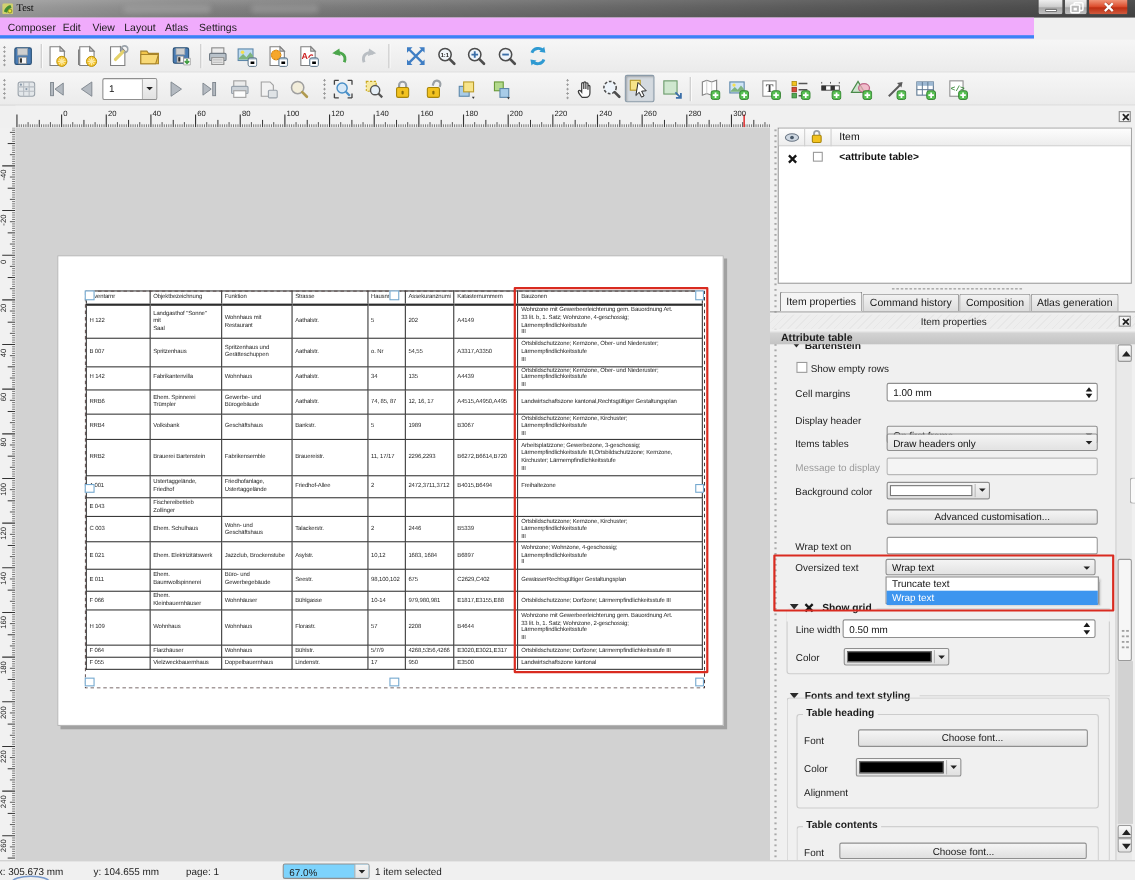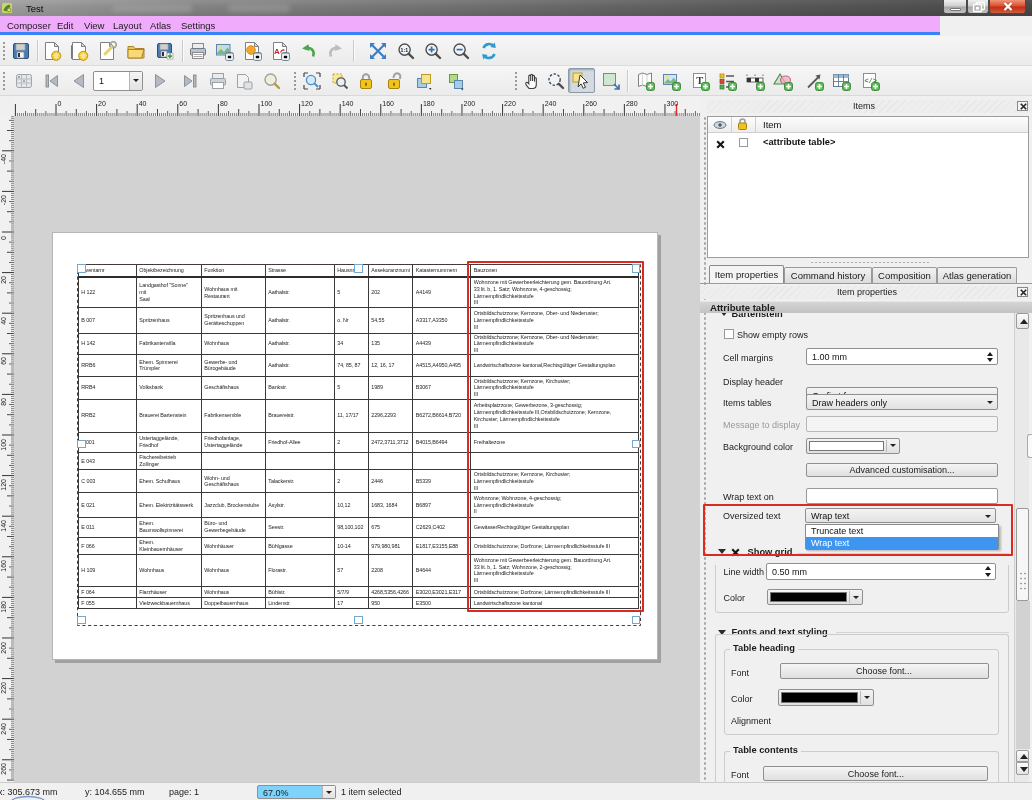--- a/index.html
+++ b/index.html
@@ -4,21 +4,21 @@
 *{margin:0;padding:0;box-sizing:border-box}
 html,body{width:1032px;height:800px;overflow:hidden}
 body{font-family:"Liberation Sans",sans-serif;position:relative;background:#f0f0f0;font-size:9.5px;color:#111;-webkit-font-smoothing:antialiased}
 .abs{position:absolute}
 .ic{position:absolute;width:20px;height:20px}
 
 #titlebar{position:absolute;left:0;top:0;width:1032px;height:16px;
  background:linear-gradient(180deg,#8b8b8b 0,#7c7c7c 40%,#6f6f6f 100%);overflow:hidden}
 #titlebar .shade{position:absolute;left:0;top:0;width:1032px;height:16px;
  background:linear-gradient(90deg,rgba(255,255,255,.25) 0,rgba(255,255,255,.06) 18%,rgba(0,0,0,.07) 40%,rgba(0,0,0,.28) 72%,rgba(0,0,0,.42) 100%)}
-#titlebar .ttext{position:absolute;left:26px;top:2.5px;font-size:9.5px;color:#0a0a0a;font-family:Liberation Sans, sans-serif}
+#titlebar .ttext{position:absolute;left:15px;top:2.5px;font-size:9.5px;color:#0a0a0a;font-family:Liberation Serif, serif}
 .smudge{position:absolute;background:#9d9d9d;filter:blur(2.5px);border-radius:4px;opacity:.75}
 .wbtn{position:absolute;top:0;height:14px;border:1px solid #4a4a4a;border-top:none;
  background:linear-gradient(180deg,#efefef 0,#cfcfcf 45%,#a8a8a8 55%,#c2c2c2 100%)}
 .wbtn.close{background:linear-gradient(180deg,#f09478 0,#dd4f30 45%,#bf2e12 55%,#d05c40 100%)}
 
 #menubar{position:absolute;left:0;top:16px;width:940px;height:19px;background:#f0abfc;border-bottom:3px solid #3b82f6}
 #menubar span{position:absolute;top:4px;font-size:9.5px;color:#1a1a1a}
 
 #tb1{position:absolute;left:0;top:36px;width:1032px;height:30px;background:linear-gradient(180deg,#f6f6f6,#ebebeb);border-bottom:1px solid #dcdcdc}
 #tb2{position:absolute;left:0;top:66px;width:1032px;height:30px;background:linear-gradient(180deg,#f6f6f6,#ebebeb);border-bottom:1px solid #d8d8d8}
@@ -1278,23 +1278,20 @@
 <div class="hdl" style="left:340.2px;top:148px"></div>
 <div class="hdl" style="left:340.2px;top:499.5px"></div>
 <div class="hdl" style="left:617.5px;top:148px"></div>
 <div class="hdl" style="left:617.5px;top:323.5px"></div>
 <div class="hdl" style="left:617.5px;top:499.5px"></div>
 <div class="redrect" style="left:453px;top:144.5px;width:177px;height:351px"></div>
 </div>
 
 <div id="panel">
 <div class="splitdots"></div>
-<div class="docktitle" style="left:7px;top:4px;width:325px">
-      <span class="dtx" style="left:146px">Items</span>
-    </div>
 <div class="dclose" style="left:317px;top:5px">
       <svg width="7" height="7" viewBox="0 0 7 7" style="position:absolute;left:1.5px;top:1px">
         <path d="M0.8 0.8 L6.2 6.2 M6.2 0.8 L0.8 6.2" stroke="#222" stroke-width="1.6"></path>
       </svg>
     </div>
 <div id="itemlist">
  <div class="lhead">
   <div class="lsep" style="left:23px"></div>
         <div class="lsep" style="left:47px"></div>
   <svg class="abs" style="left:5px;top:3px" width="14" height="10" viewBox="0 0 14 10">

